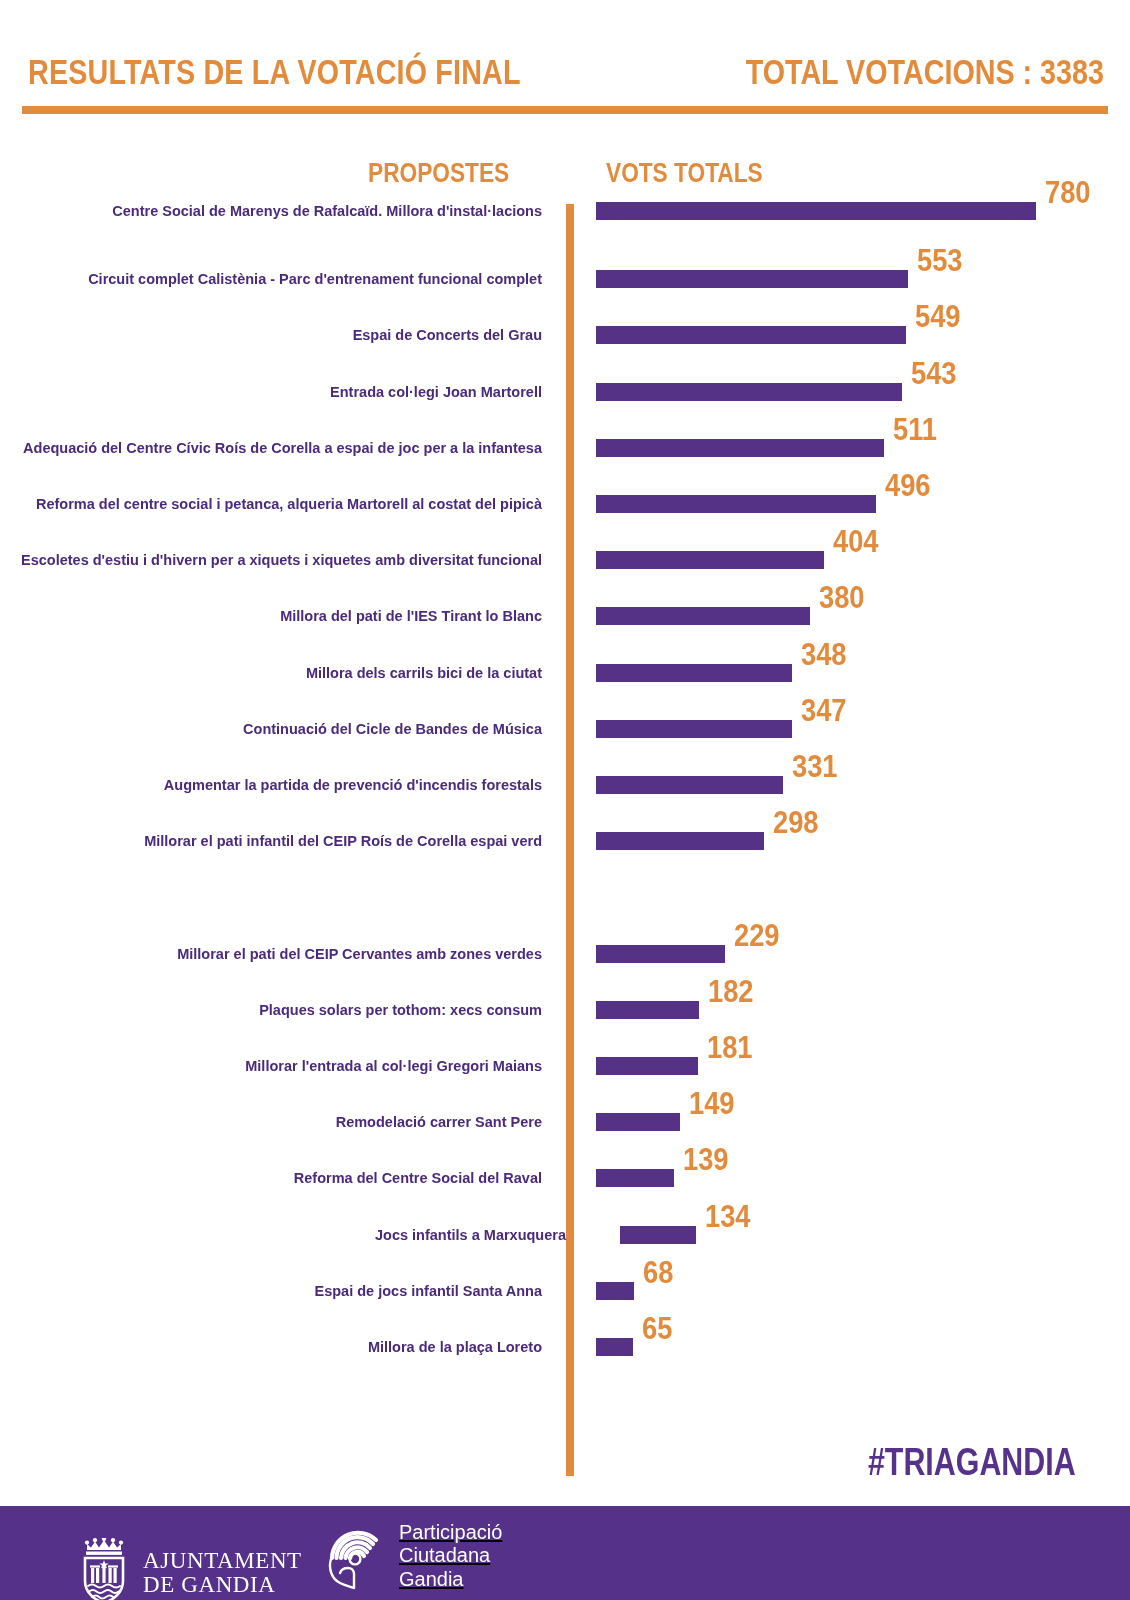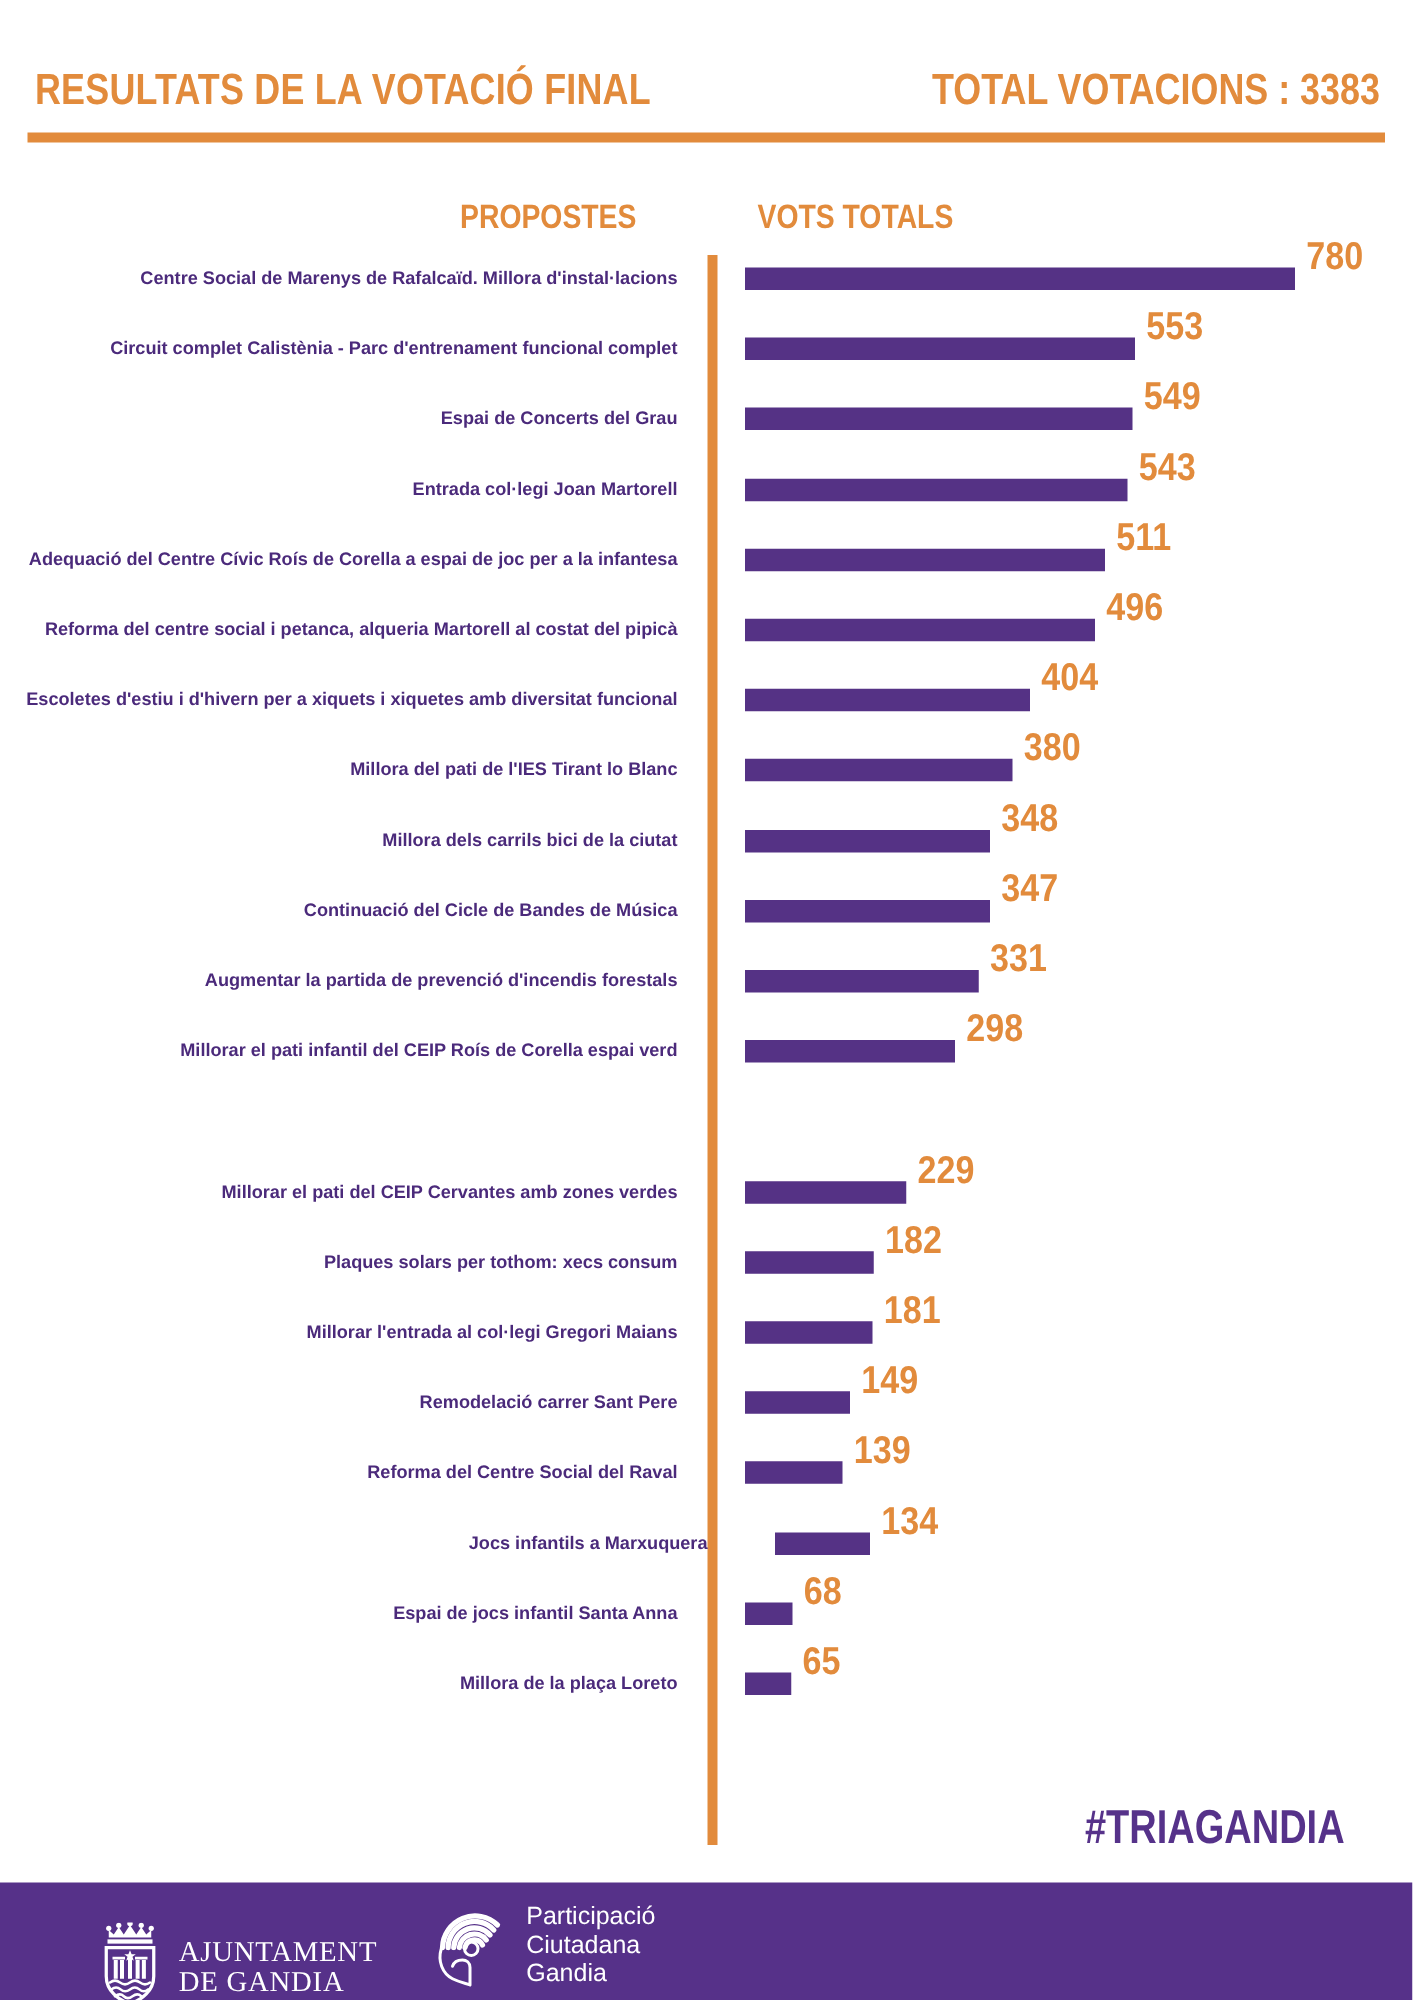--- a/index.html
+++ b/index.html
@@ -169,21 +169,21 @@
     background: #563189;
   }
 
   .footer-block {
     position: absolute;
     display: flex;
     align-items: center;
   }
 
   #ajuntament-block { left: 78px; top: 32px; }
-  #participacio-block { left: 346px; top: 12px; }
+  #participacio-block { left: 324px; top: 12px; text-decoration: underline; }
 
   .logo-text {
     color: #ffffff;
     font-family: "Liberation Serif", serif;
     line-height: 1.04;
   }
 
   #ajuntament-text {
     margin-left: 13px;
     font-size: 23px;
@@ -209,21 +209,21 @@
     <div id="header-total">TOTAL VOTACIONS : 3383</div>
     <div id="header-rule"></div>
   </div>
 
   <div id="col-head-propostes">PROPOSTES</div>
   <div id="col-head-vots">VOTS TOTALS</div>
 
   <div id="chart">
     <div id="axis-line"></div>
 
-  <div class="row" style="top: 14px;">
+  <div class="row" style="top: 2px;">
         <div class="row-label">Centre Social de Marenys de Rafalcaïd. Millora d'instal·lacions</div>
         <div class="row-bar" style="width: 440px; background: rgb(85, 50, 133);"></div>
         <div class="row-value" style="left: 1045px;">780</div>
       </div>
       <div class="row" style="top: 70.2px;">
         <div class="row-label">Circuit complet Calistènia - Parc d'entrenament funcional complet</div>
         <div class="row-bar" style="width: 311.949px; background: rgb(85, 50, 133);"></div>
         <div class="row-value" style="left: 916.949px;">553</div>
       </div>
       <div class="row" style="top: 126.4px;">

